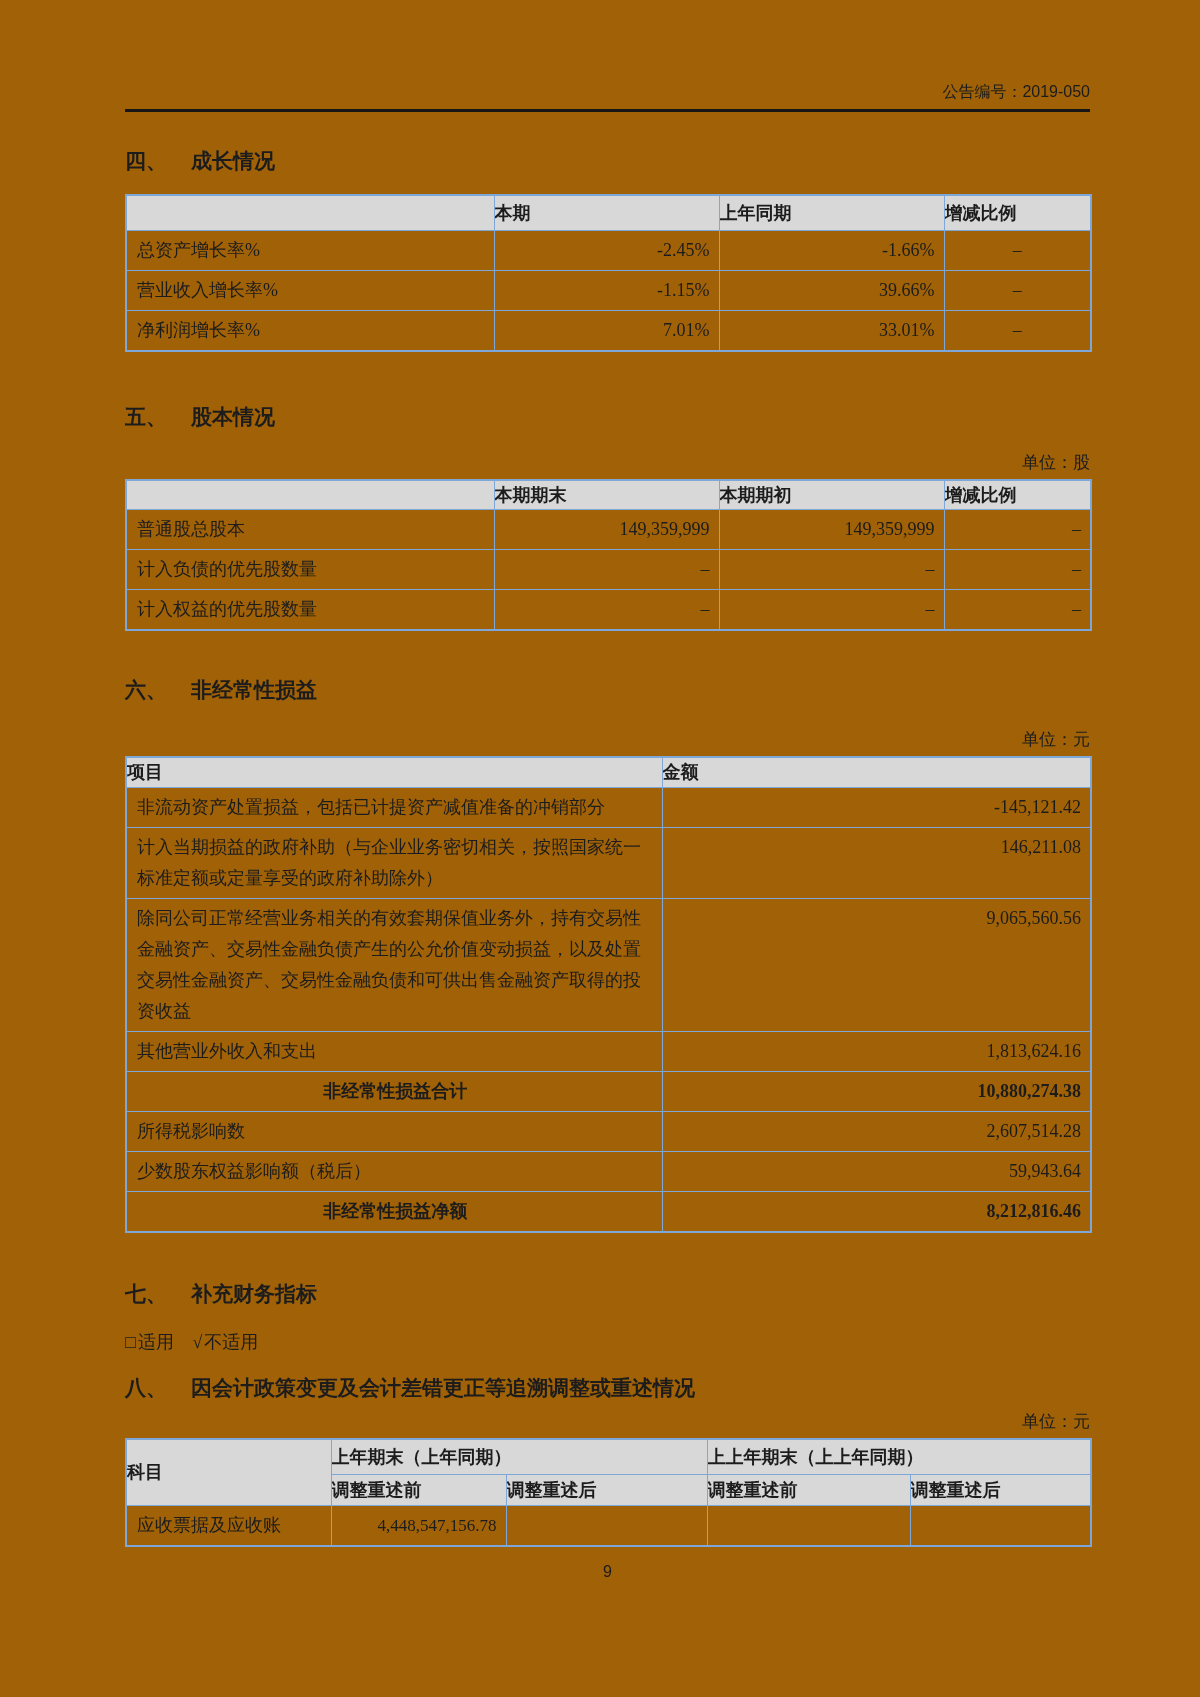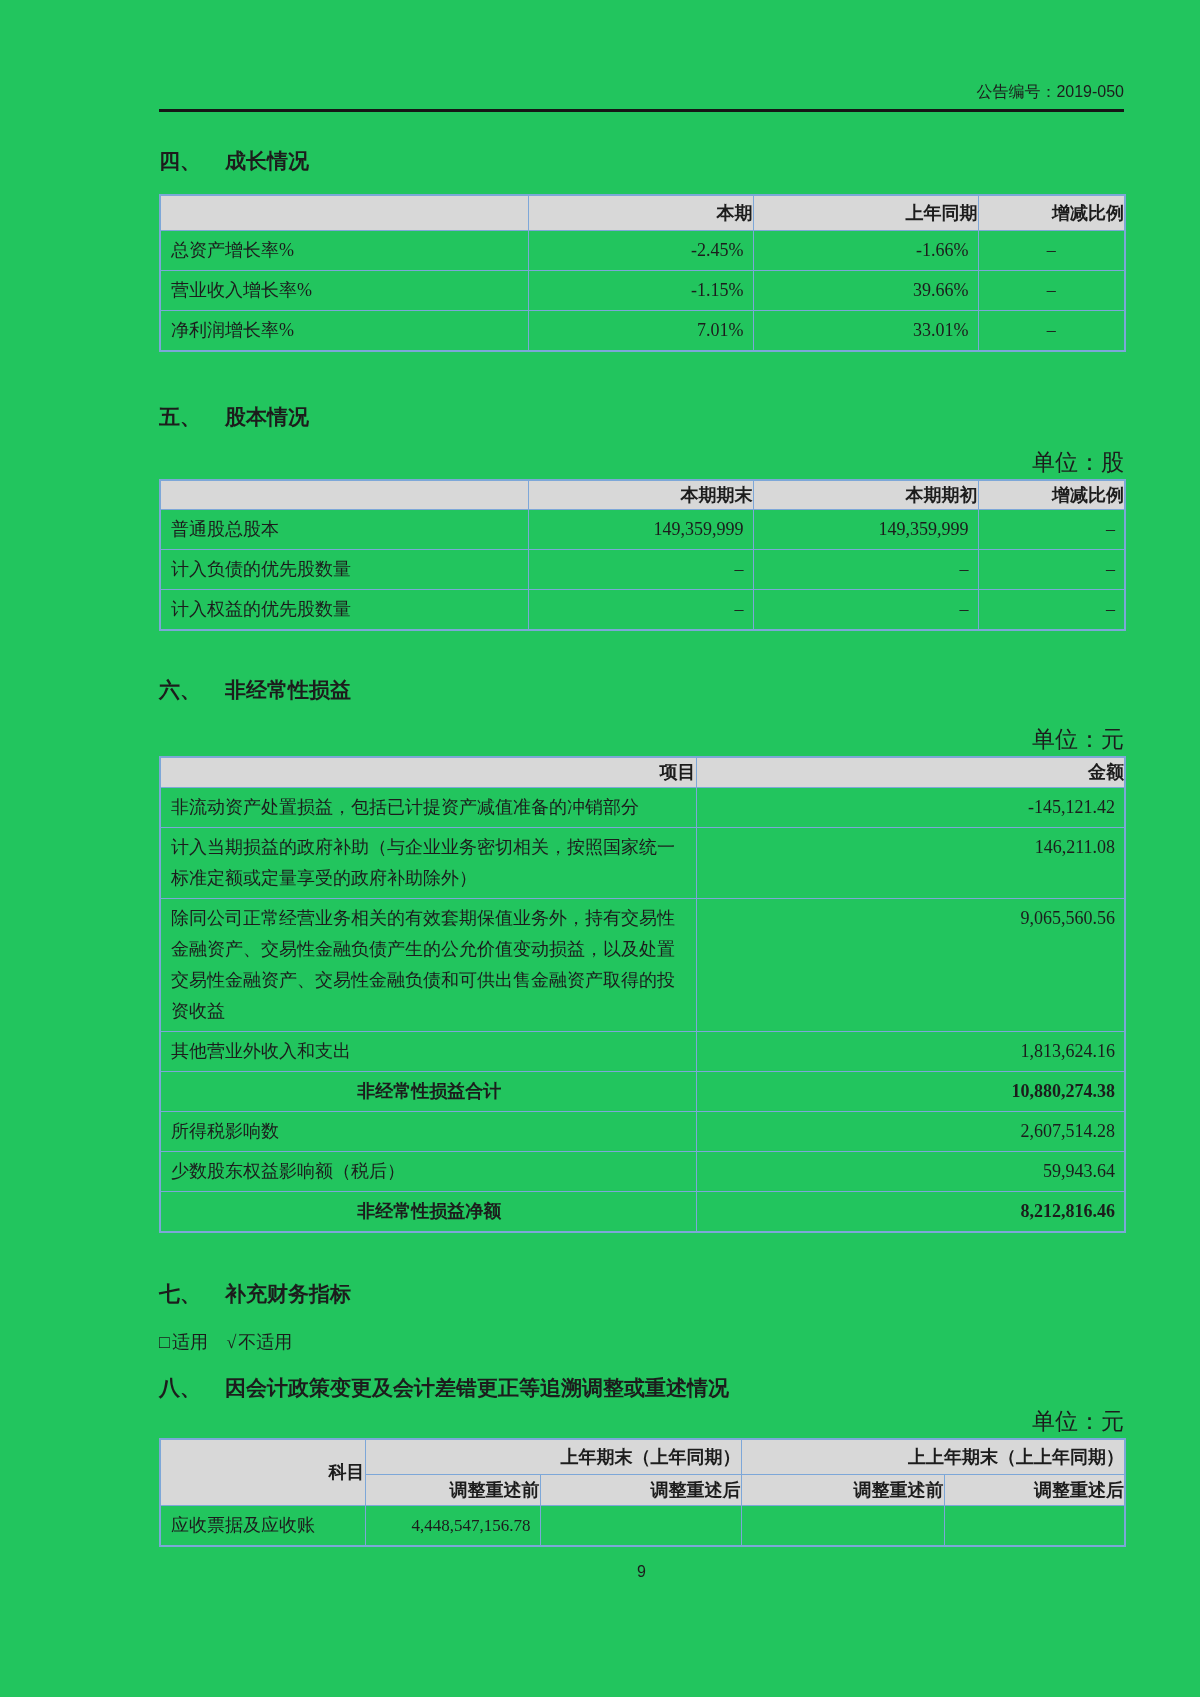--- a/index.html
+++ b/index.html
@@ -1,46 +1,45 @@
 <!DOCTYPE html>
 <html><head>
 <meta charset="utf-8">
 <style>
   html,body{margin:0;padding:0;background:#e9e9e9;}
   .page{
     position:relative;
     width:1200px;height:1697px;
     margin:0 auto;
-    background:#22c55e;
+    background:#a16207;
     font-family:"Liberation Serif","DejaVu Serif",serif;
     color:#1c1c1c;
     overflow:hidden;
     box-sizing:border-box;
-    padding-left:34px;
   }
   .content{margin-left:125px;width:965px;}
   
   .doc-header{margin-top:82px;text-align:right;font-size:16px;}
   .doc-header .lbl{font-family:"Liberation Serif","DejaVu Serif",serif;}
   .doc-header .val{font-family:"Liberation Sans","DejaVu Sans",sans-serif;}
   .rule{margin-top:6px;height:3px;background:#161616;}
   
   .sec-head{
     font-family:"Liberation Sans","DejaVu Sans",sans-serif;
     font-weight:bold;font-size:21px;line-height:26px;
     display:flex;
   }
   .sec-num{display:inline-block;min-width:66px;}
   
-  .unit{ text-align:right;font-size:23px;line-height:22px; }
+  .unit{ text-align:right;font-size:17px;line-height:22px; }
   
   table{border-collapse:collapse;table-layout:fixed;width:965px;
         border:2px solid #7da7d8;font-size:18px;}
   th,td{border:1px solid #7da7d8;padding:0;overflow:hidden;}
-  th{background:#d8d8d8;font-weight:bold;text-align:right;}
+  th{background:#d8d8d8;font-weight:bold;text-align:left;}
   td.lab{text-align:left;padding:4px 8px 4px 10px;line-height:31px;}
   td.num{text-align:right;padding:4px 9px 4px 6px;line-height:31px;}
   td.ctr{text-align:center;padding:4px 6px;line-height:31px;}
   tr.em td{font-weight:bold;}
   tr.em td.lab{text-align:center;}
   
   .t-growth tr,.t-equity tr{height:33px;}
   .t-growth thead tr{height:35px;}
   .t-equity thead tr{height:30px;}
   

